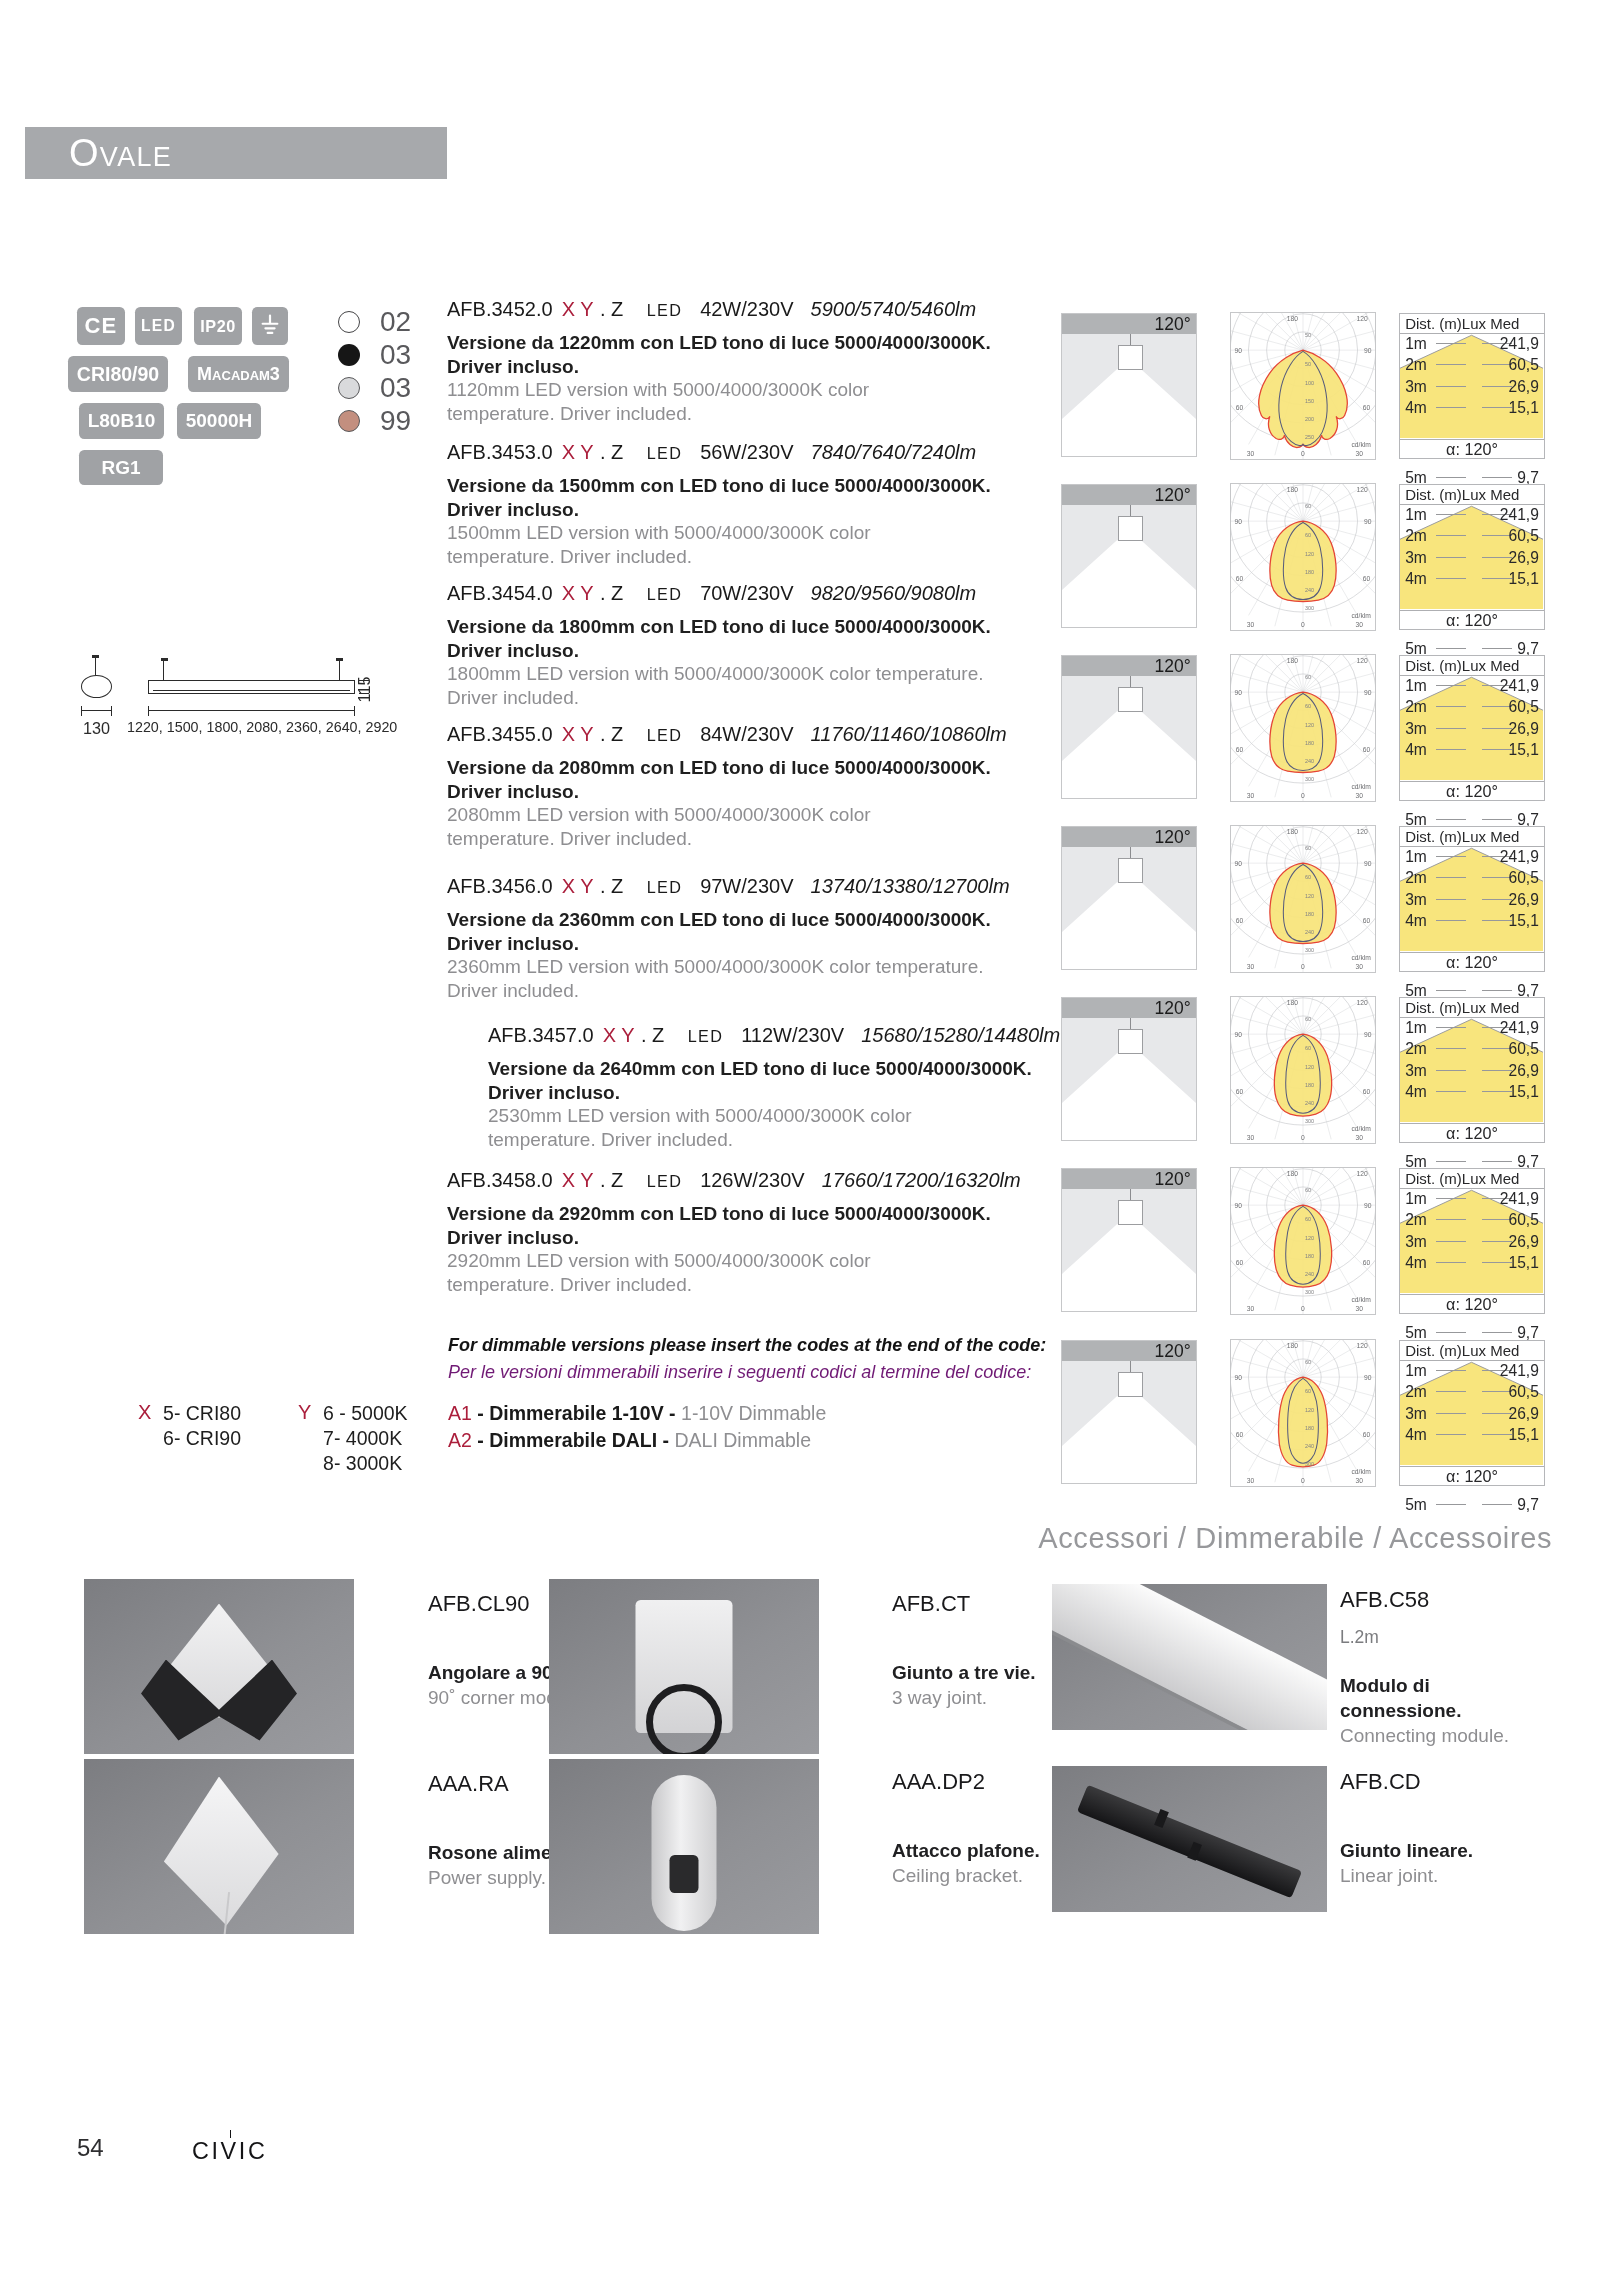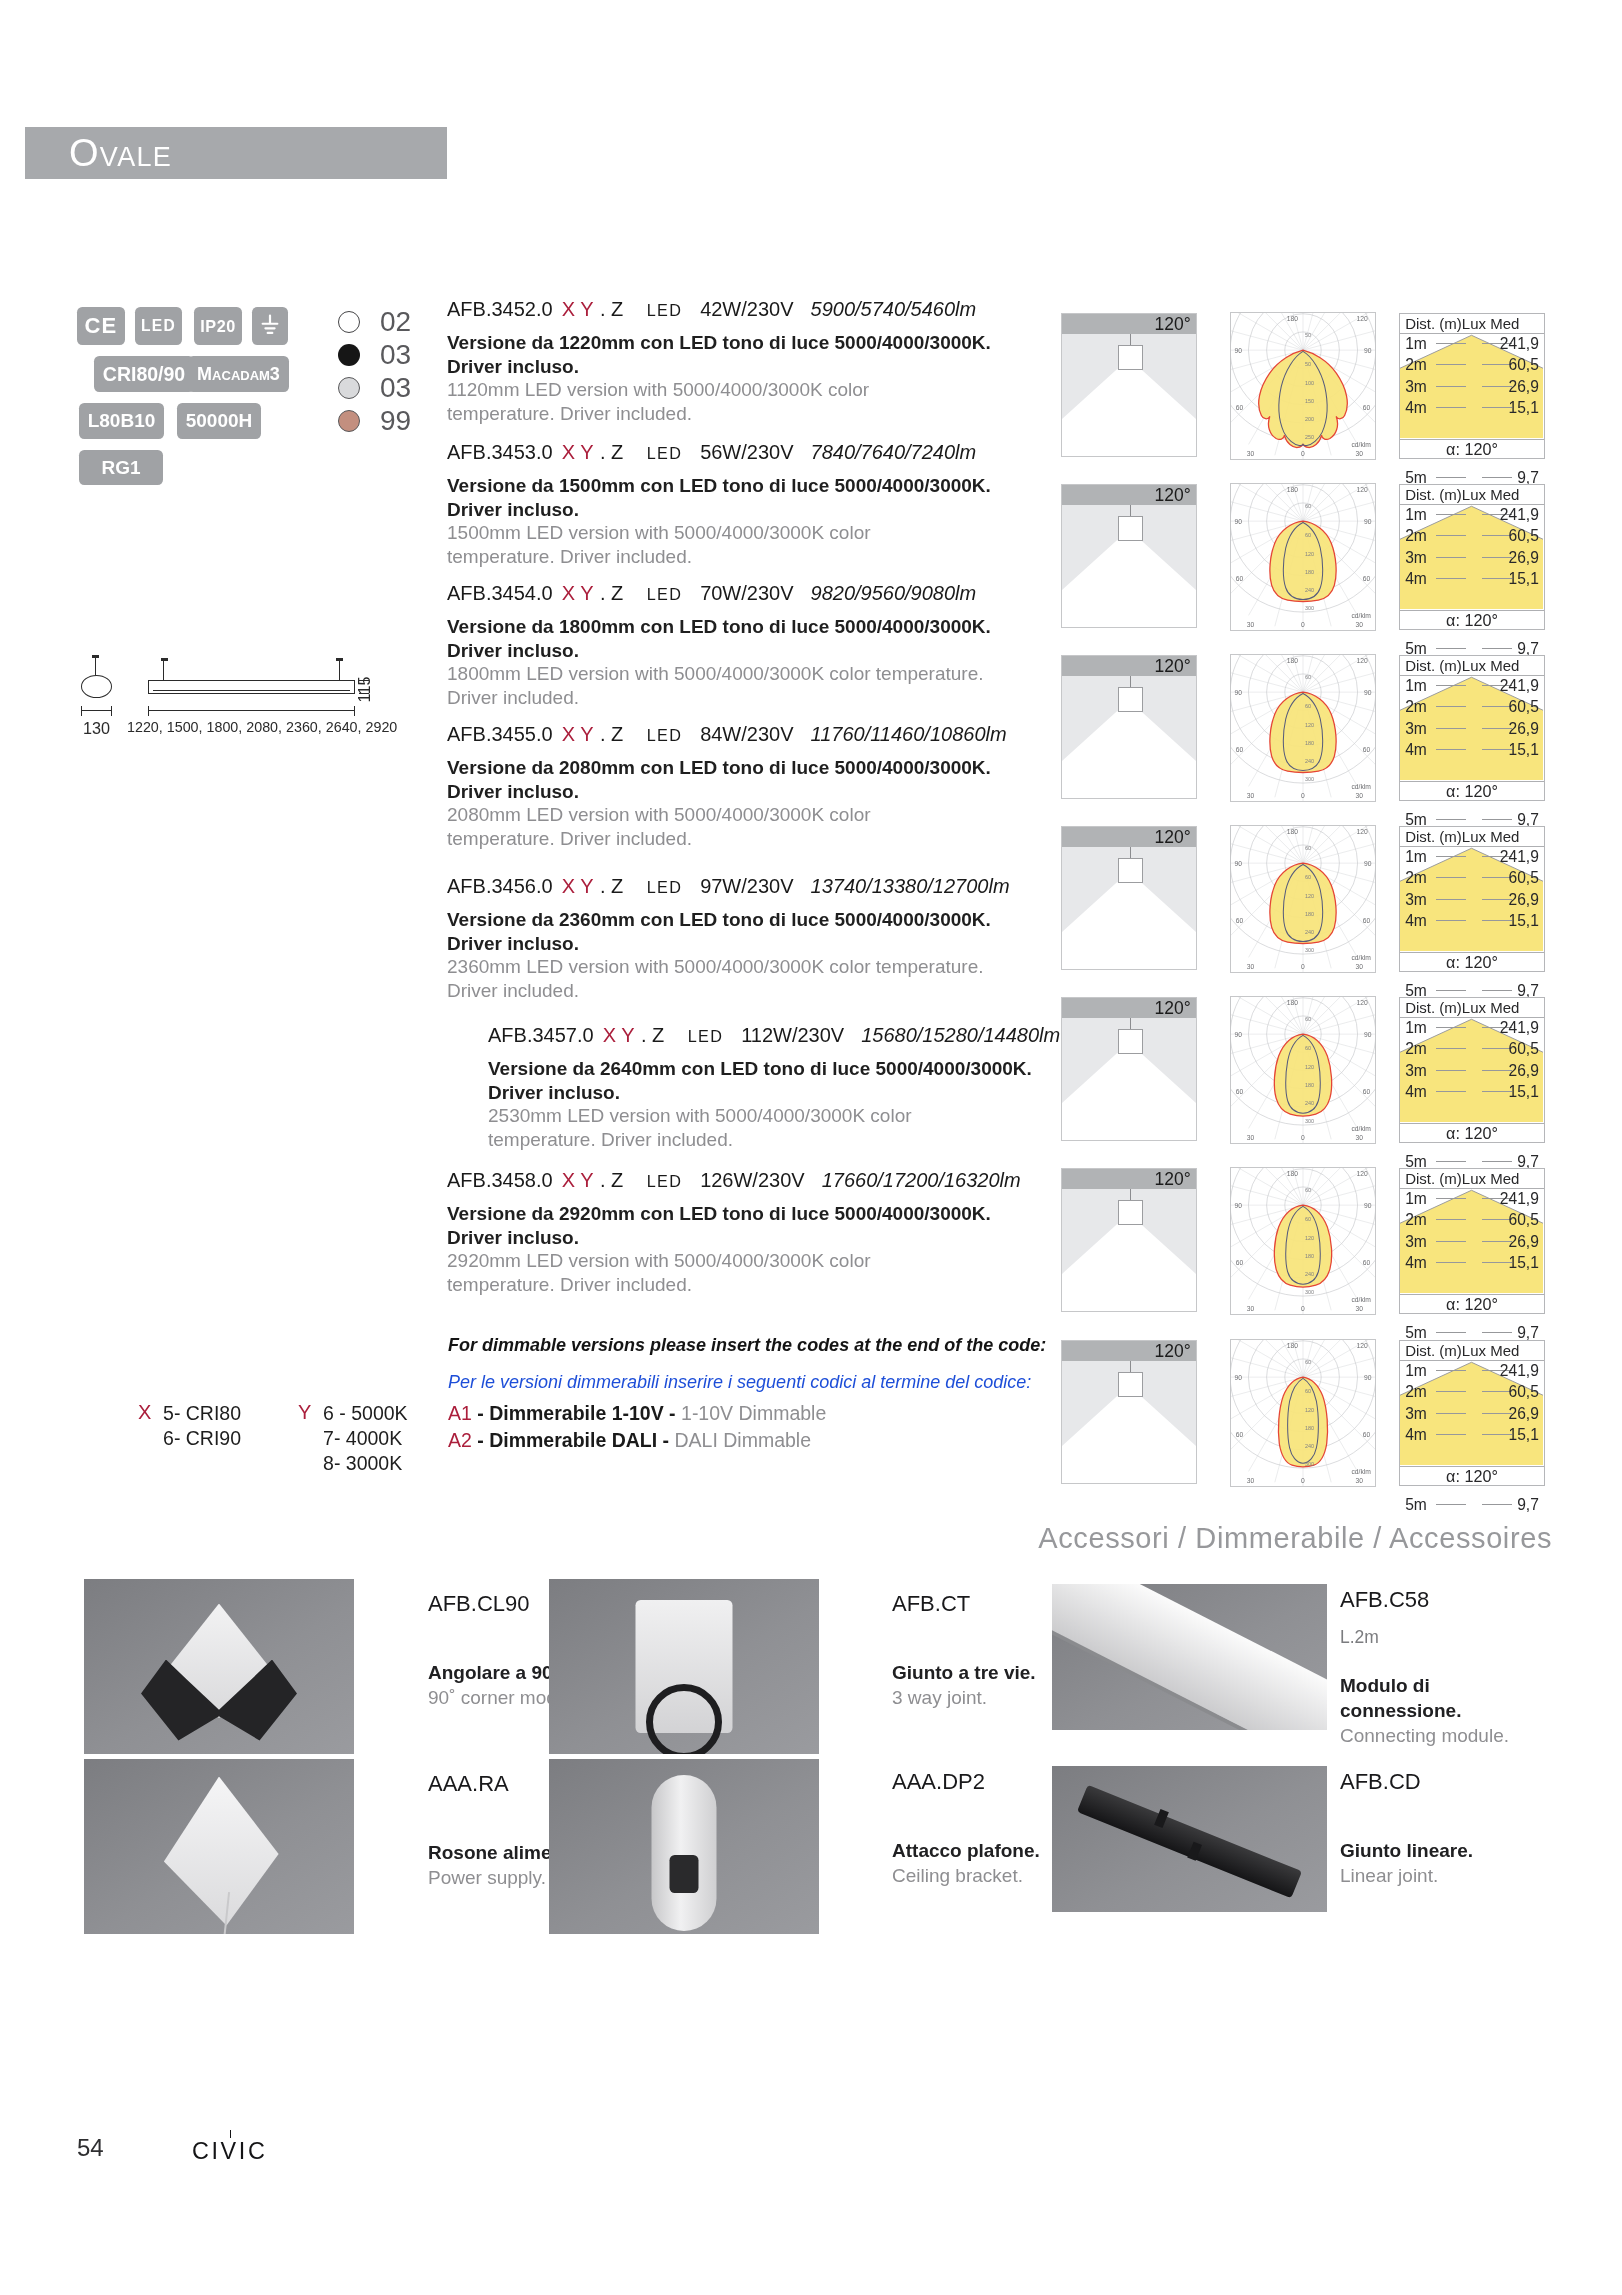--- a/index.html
+++ b/index.html
@@ -13,21 +13,21 @@
                   color:#ffffff; font-variant:small-caps; }
 
   
   .badge { position:absolute; background:#a0a2a5; border-radius:5.2px; color:#fff; font-weight:bold;
            display:flex; align-items:center; justify-content:center; }
   .b-ce  { left:77px; top:307px; width:48px;  height:38px; font-size:22px; letter-spacing:1.3px; font-weight:600;}
   .b-led { left:135px; top:307px; width:47px;  height:38px; font-size:15.6px; letter-spacing:1.3px; }
   .b-ip20{ left:194px; top:307px; width:48px;  height:38px; font-size:16.2px; letter-spacing:0.6px; }
   .b-gnd { left:252px; top:307px; width:36px;  height:38px; }
   .b-gnd svg { width:22px; height:25px; }
-  .b-cri { left:94px; top:356px; width:100px; height:36px; font-size:19.5px; }
+  .b-cri { left:68px; top:356px; width:100px; height:36px; font-size:19.5px; }
   .b-mac { left:188px; top:356px; width:101px; height:36px; font-size:18px; font-variant:small-caps; }
   .b-l80 { left:79px; top:403px; width:85px; height:36px; font-size:19px; }
   .b-50k { left:177px; top:403px; width:84px; height:36px; font-size:19px; }
   .b-rg1 { left:79px; top:450px; width:84px; height:35px; font-size:19px; }
 
   
   .dot { position:absolute; left:338px; width:22px; height:22px; border-radius:50%; }
   .dot-0 { top:311px; border:1.9px solid #454547; }
   .dot-1 { top:344px; }
   .dot-2 { top:377px; border:1.3px solid #58585a; }
@@ -68,21 +68,21 @@
   .lab130 { left:69px; top:719px; width:55px; font-size:16.2px; }
   .labLong { left:127px; top:719px; width:250px; font-size:14.3px; white-space:nowrap; }
   .tick115a { left:359px; top:680px; width:10.4px; height:1.3px; background:#2b2b2b; }
   .tick115b { left:359px; top:693px; width:10.4px; height:1.3px; background:#2b2b2b; }
   .lab115 { left:361px; top:666px; width:19.5px; height:43px; }
   .lab115 span { position:absolute; left:-9px; top:14.3px; transform:rotate(-90deg); font-size:16.2px; color:#2b2b2b; white-space:nowrap; }
 
   
   .note { position:absolute; left:448px; top:1335px; font-size:18px; }
   .note-en { font-style:italic; font-weight:bold; color:#141414; }
-  .note-it { font-style:italic; color:#1d4ed8; margin-top:16px; }
+  .note-it { font-style:italic; color:#701a75; margin-top:6px; }
   .codes-x { position:absolute; left:138px; top:1401px; }
   .codes-y { position:absolute; left:298px; top:1401px; }
   .codes-a { position:absolute; left:448px; top:1400px; }
   .ckey { color:#ab1f3c; font-size:20px; float:left; margin-right:11.7px; }
   .copts div { font-size:19.5px; color:#1e1e1e; line-height:25px; }
   .copts { overflow:hidden; }
   .aline { font-size:19.5px; line-height:27px; white-space:nowrap; }
   .aline .akey { color:#ab1f3c; }
   .aline .ait { color:#1a1a1a; font-weight:bold; }
   .aline .aen { color:#8e8e91; }

